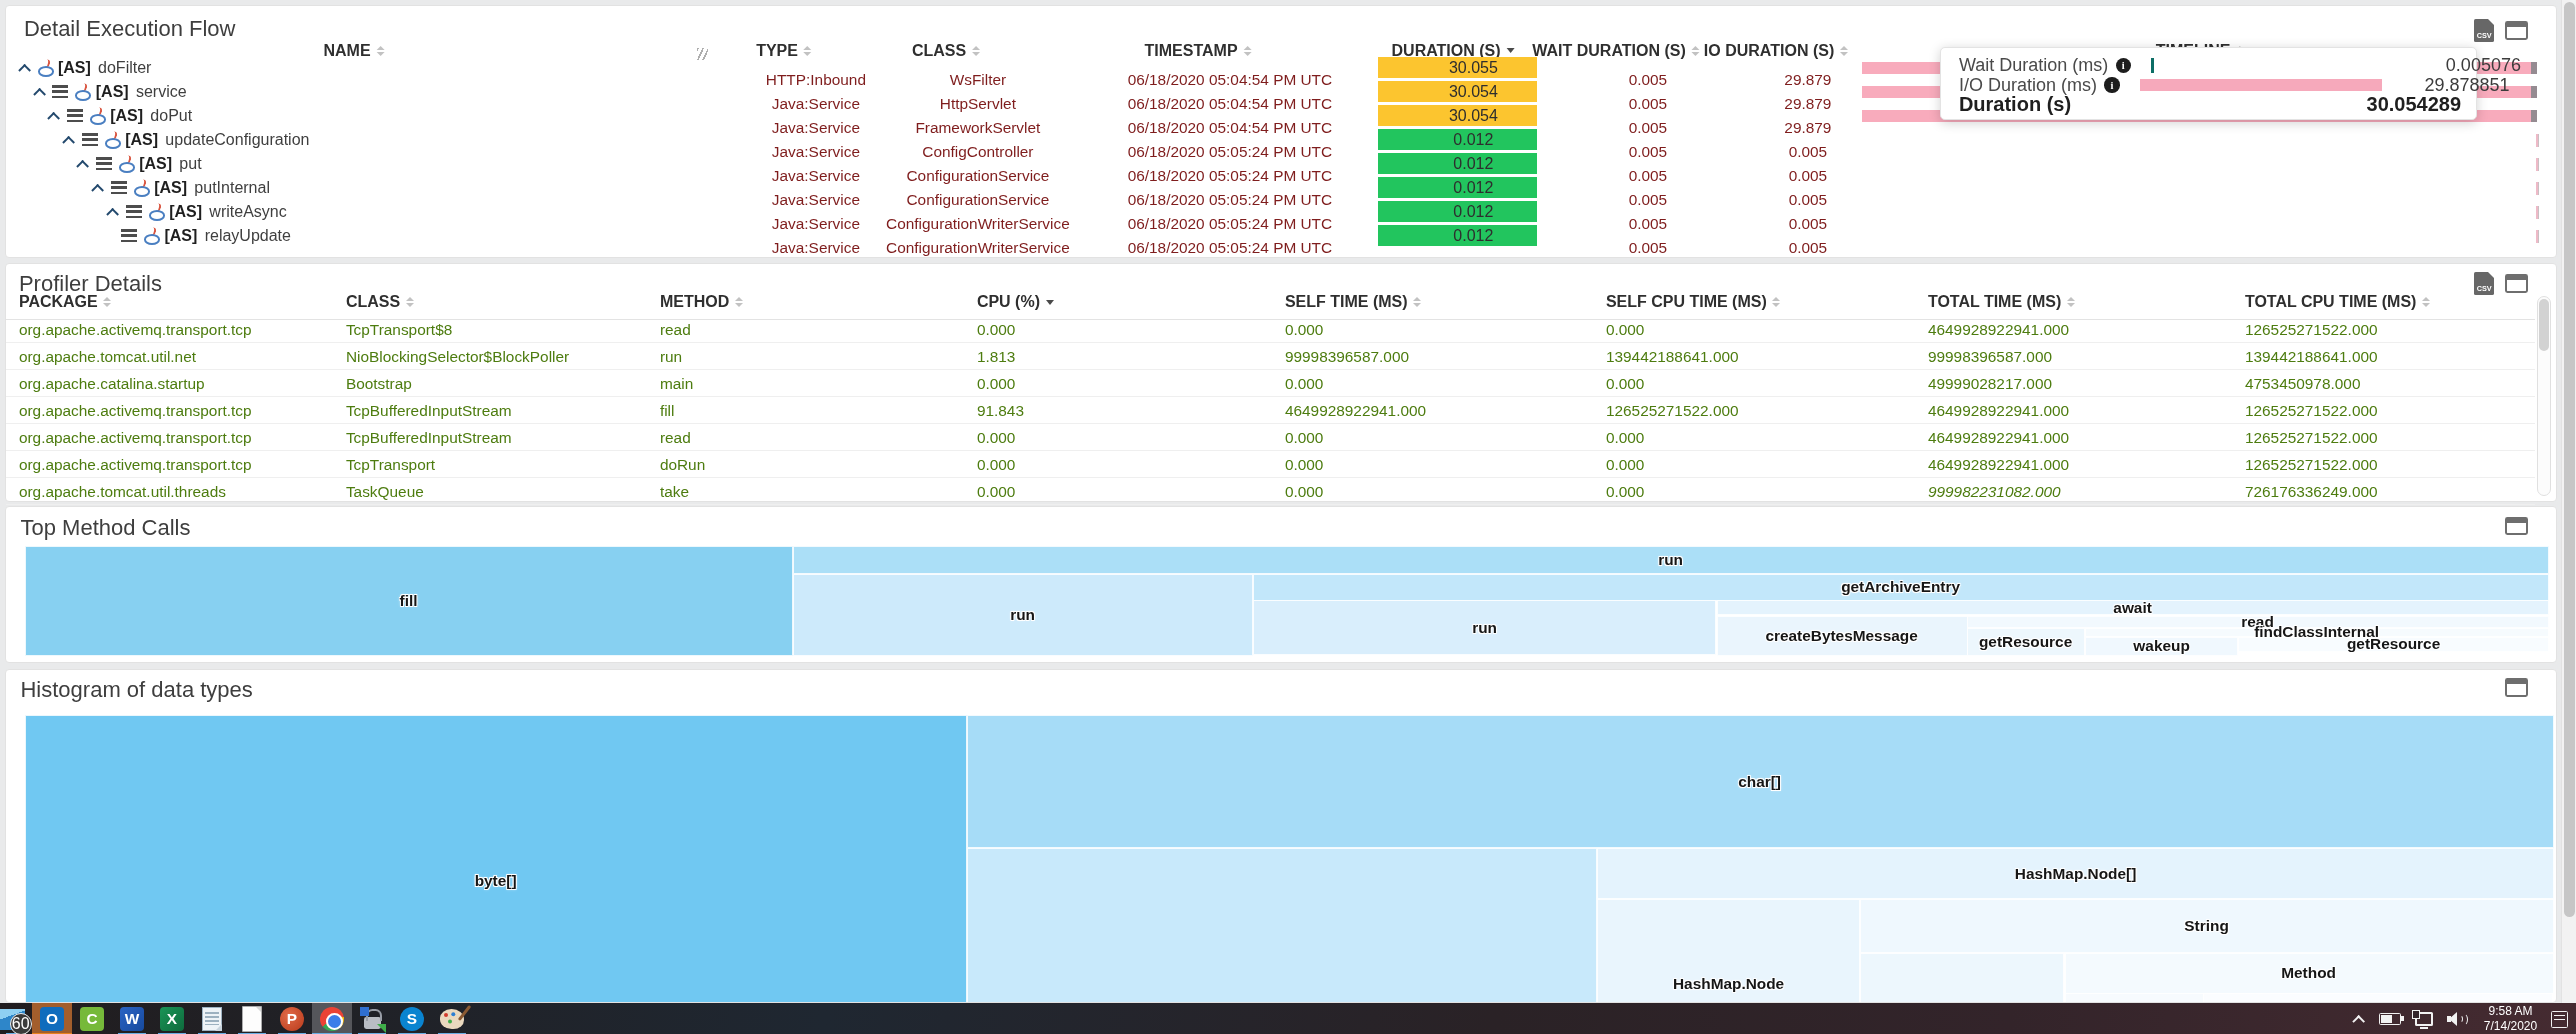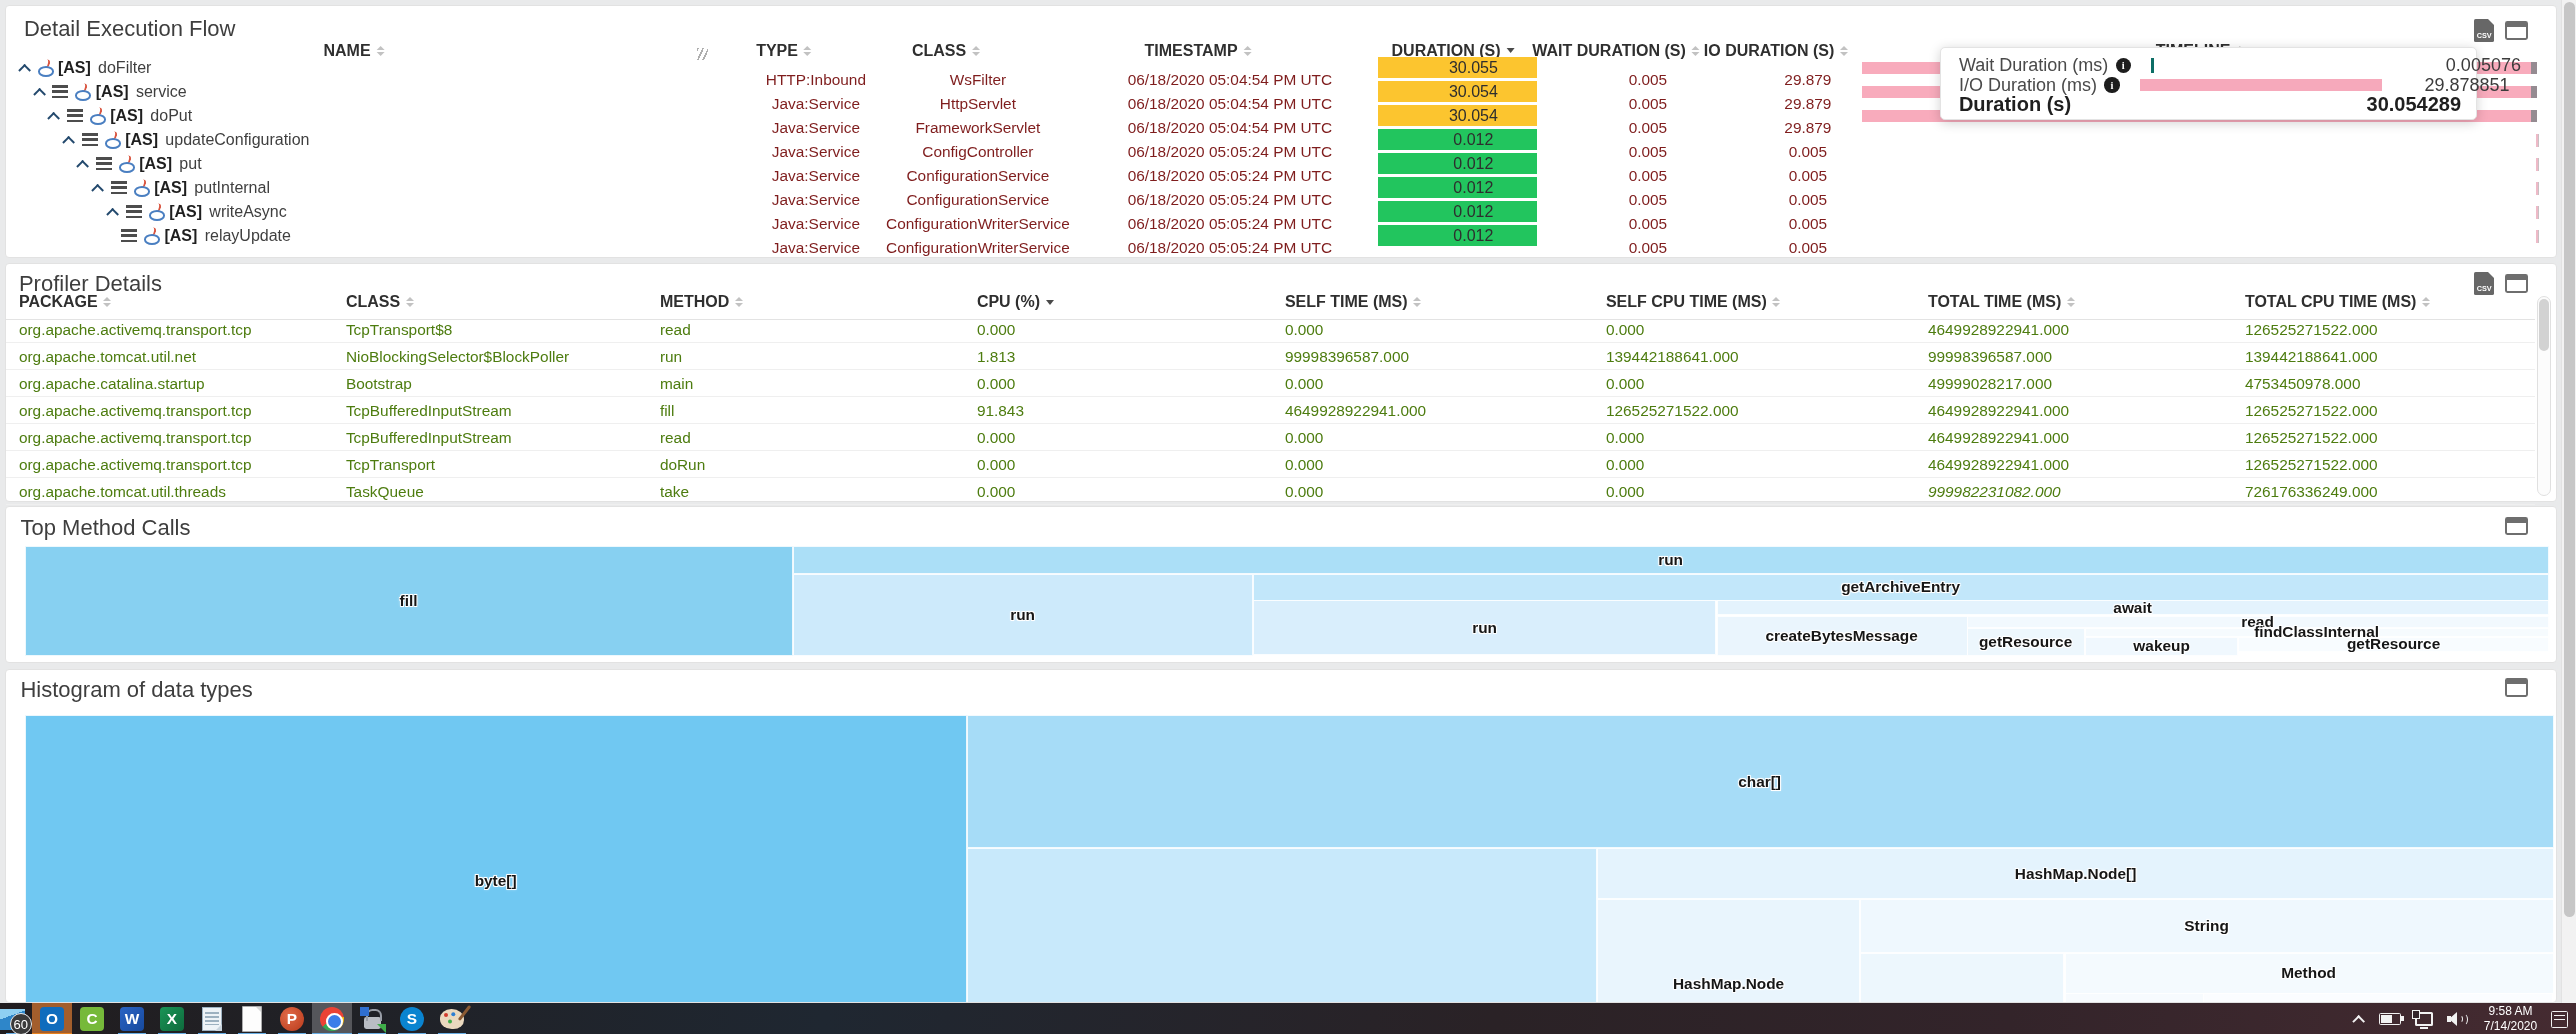--- a/index.html
+++ b/index.html
@@ -88,21 +88,21 @@
     background:linear-gradient(90deg,#211d1f 0%,#1f2731 32%,#2a2226 58%,#33242a 78%,#452b31 100%); display:flex; align-items:center; }
   .tb-icons { display:flex; height:32px; align-items:center; }
   .slot { width:40px; height:32px; position:relative; display:flex; align-items:center; justify-content:center; flex:none; }
   .slot .ul { position:absolute; bottom:0; left:5.7px; right:5.7px; height:2.4px; background:#69aee4; }
   .slot.active-o { background:#a35e2c; }
   .slot.active-o .ul { left:0; right:0; background:#e8821e; }
   .slot.active-g { background:#55565b; }
   .slot.active-g .ul { left:0; right:0; }
   .lt { width:24px; height:24px; border-radius:4px; display:flex; align-items:center; justify-content:center; color:#fff; font-weight:700; font-size:15.4px; }
   .ic-mail { width:29px; height:21px; background:linear-gradient(160deg,#8fd0f2 0 38%,#2e86c9 38%); position:relative; margin-left:-11.4px; }
-  .badge { position:absolute; left:9.7px; bottom:0; width:22px; height:22px; border-radius:50%; background:#3b3b3b; border:1.6px solid #ededed; color:#fff; font-size:13px; display:flex; align-items:center; justify-content:center; z-index:2; }
+  .badge { position:absolute; left:9.7px; bottom:0; width:22px; height:22px; border-radius:50%; background:#3b3b3b; border:1.6px solid #ededed; color:#fff; font-size:16px; display:flex; align-items:center; justify-content:center; z-index:2; }
   .ic-chrome { width:24px; height:24px; border-radius:50%; background:conic-gradient(from -40deg,#ea4335 0 33%,#fbbc05 33% 50%,#34a853 50% 75%,#ea4335 75%); position:relative; }
   .ic-chrome::after { content:""; position:absolute; left:5.7px; top:5.7px; width:13px; height:13px; border-radius:50%; background:#3b7de9; border:2.4px solid #fff; }
   .ic-note { width:20px; height:23.5px; background:#eef3f7; border:0.8px solid #9fb3c2; position:relative; }
   .ic-note::before { content:""; position:absolute; left:2.4px; right:2.4px; top:4px; height:13px; background:repeating-linear-gradient(to bottom,#9db1c0 0 1.6px,transparent 1.6px 4px); }
   .ic-note::after { content:""; position:absolute; right:-0.8px; bottom:-0.8px; border-top:7.3px solid transparent; border-right:7.3px solid #c8d4dd; }
   .ic-doc { width:18.7px; height:23.5px; background:#fdfdfd; box-shadow:0 0 0 0.8px #cfcfcf; position:relative; }
   .ic-doc::before { content:""; position:absolute; right:0; top:0; border-left:5.7px solid transparent; border-top:5.7px solid #d8d8d8; }
   .ic-lock { width:17px; height:12px; background:#b9bdc4; border-radius:2.4px; position:relative; margin-top:8px; }
   .ic-lock::before { content:""; position:absolute; left:2.4px; top:-8px; width:12px; height:9.7px; border:2.8px solid #989da6; border-bottom:none; border-radius:6.5px 6.5px 0 0; }
   .ic-lock::after { content:""; position:absolute; right:-5.7px; bottom:-4px; border-top:9px solid #3fae49; border-left:9px solid transparent; }

